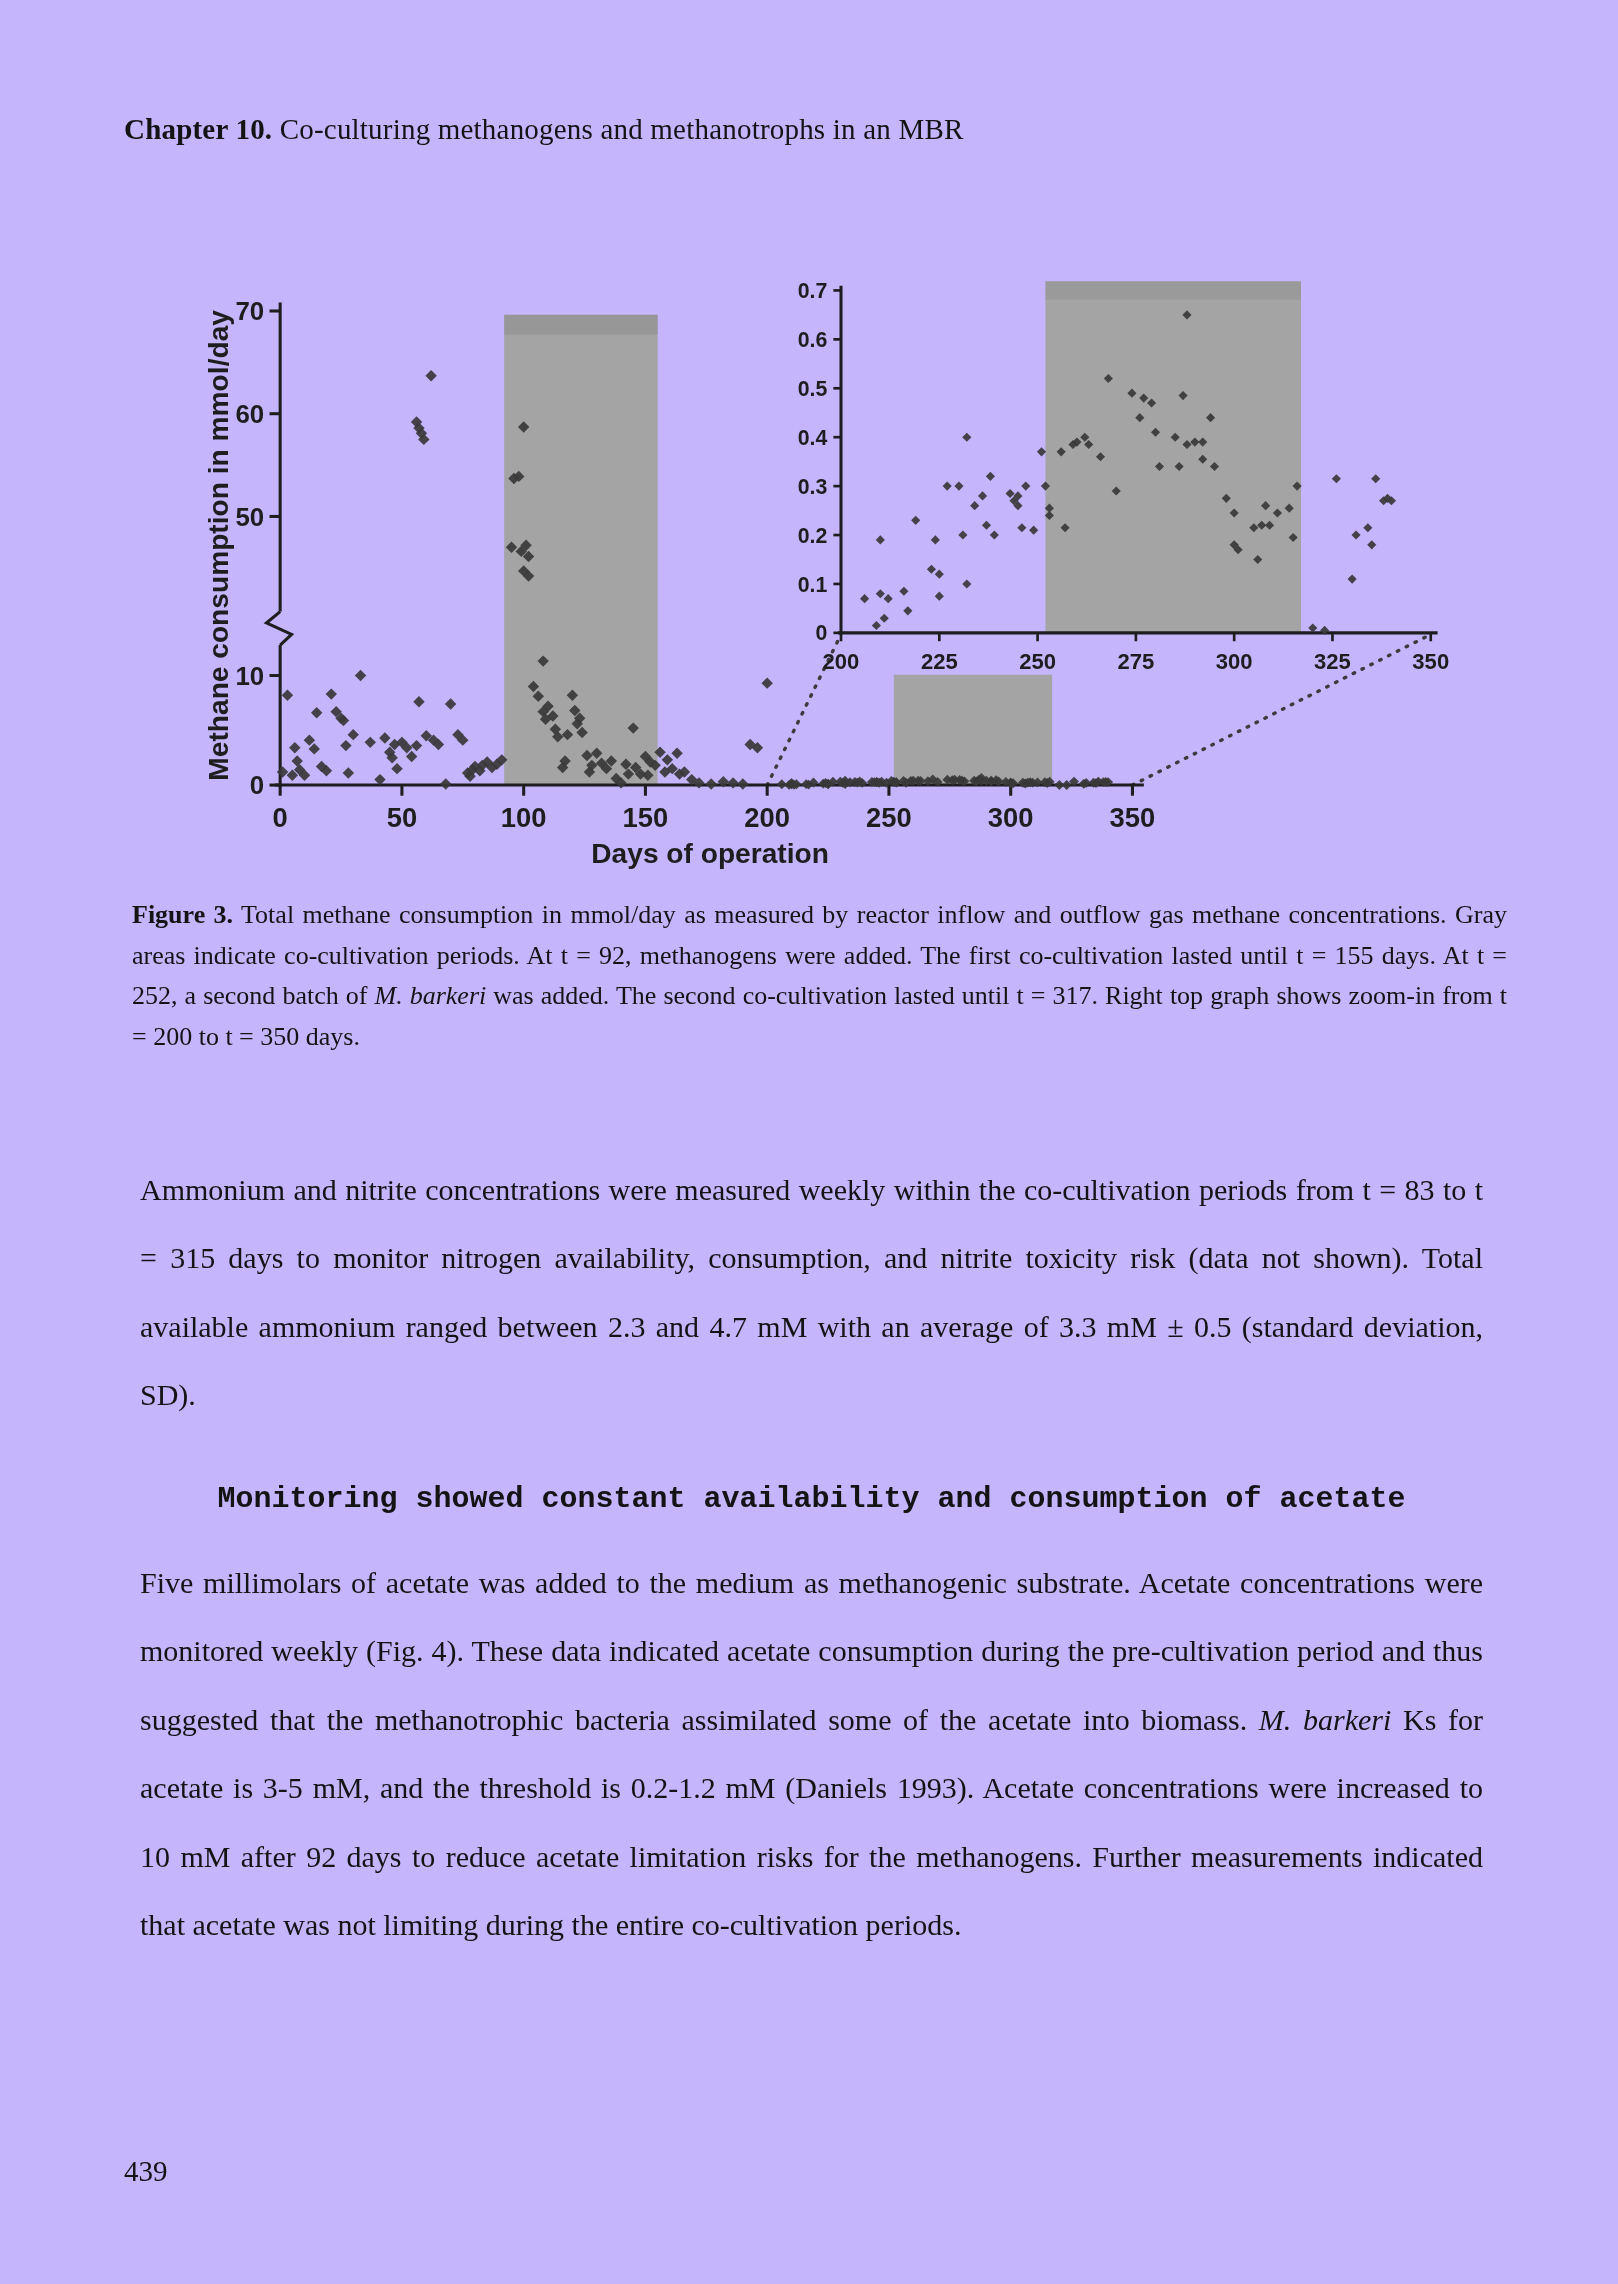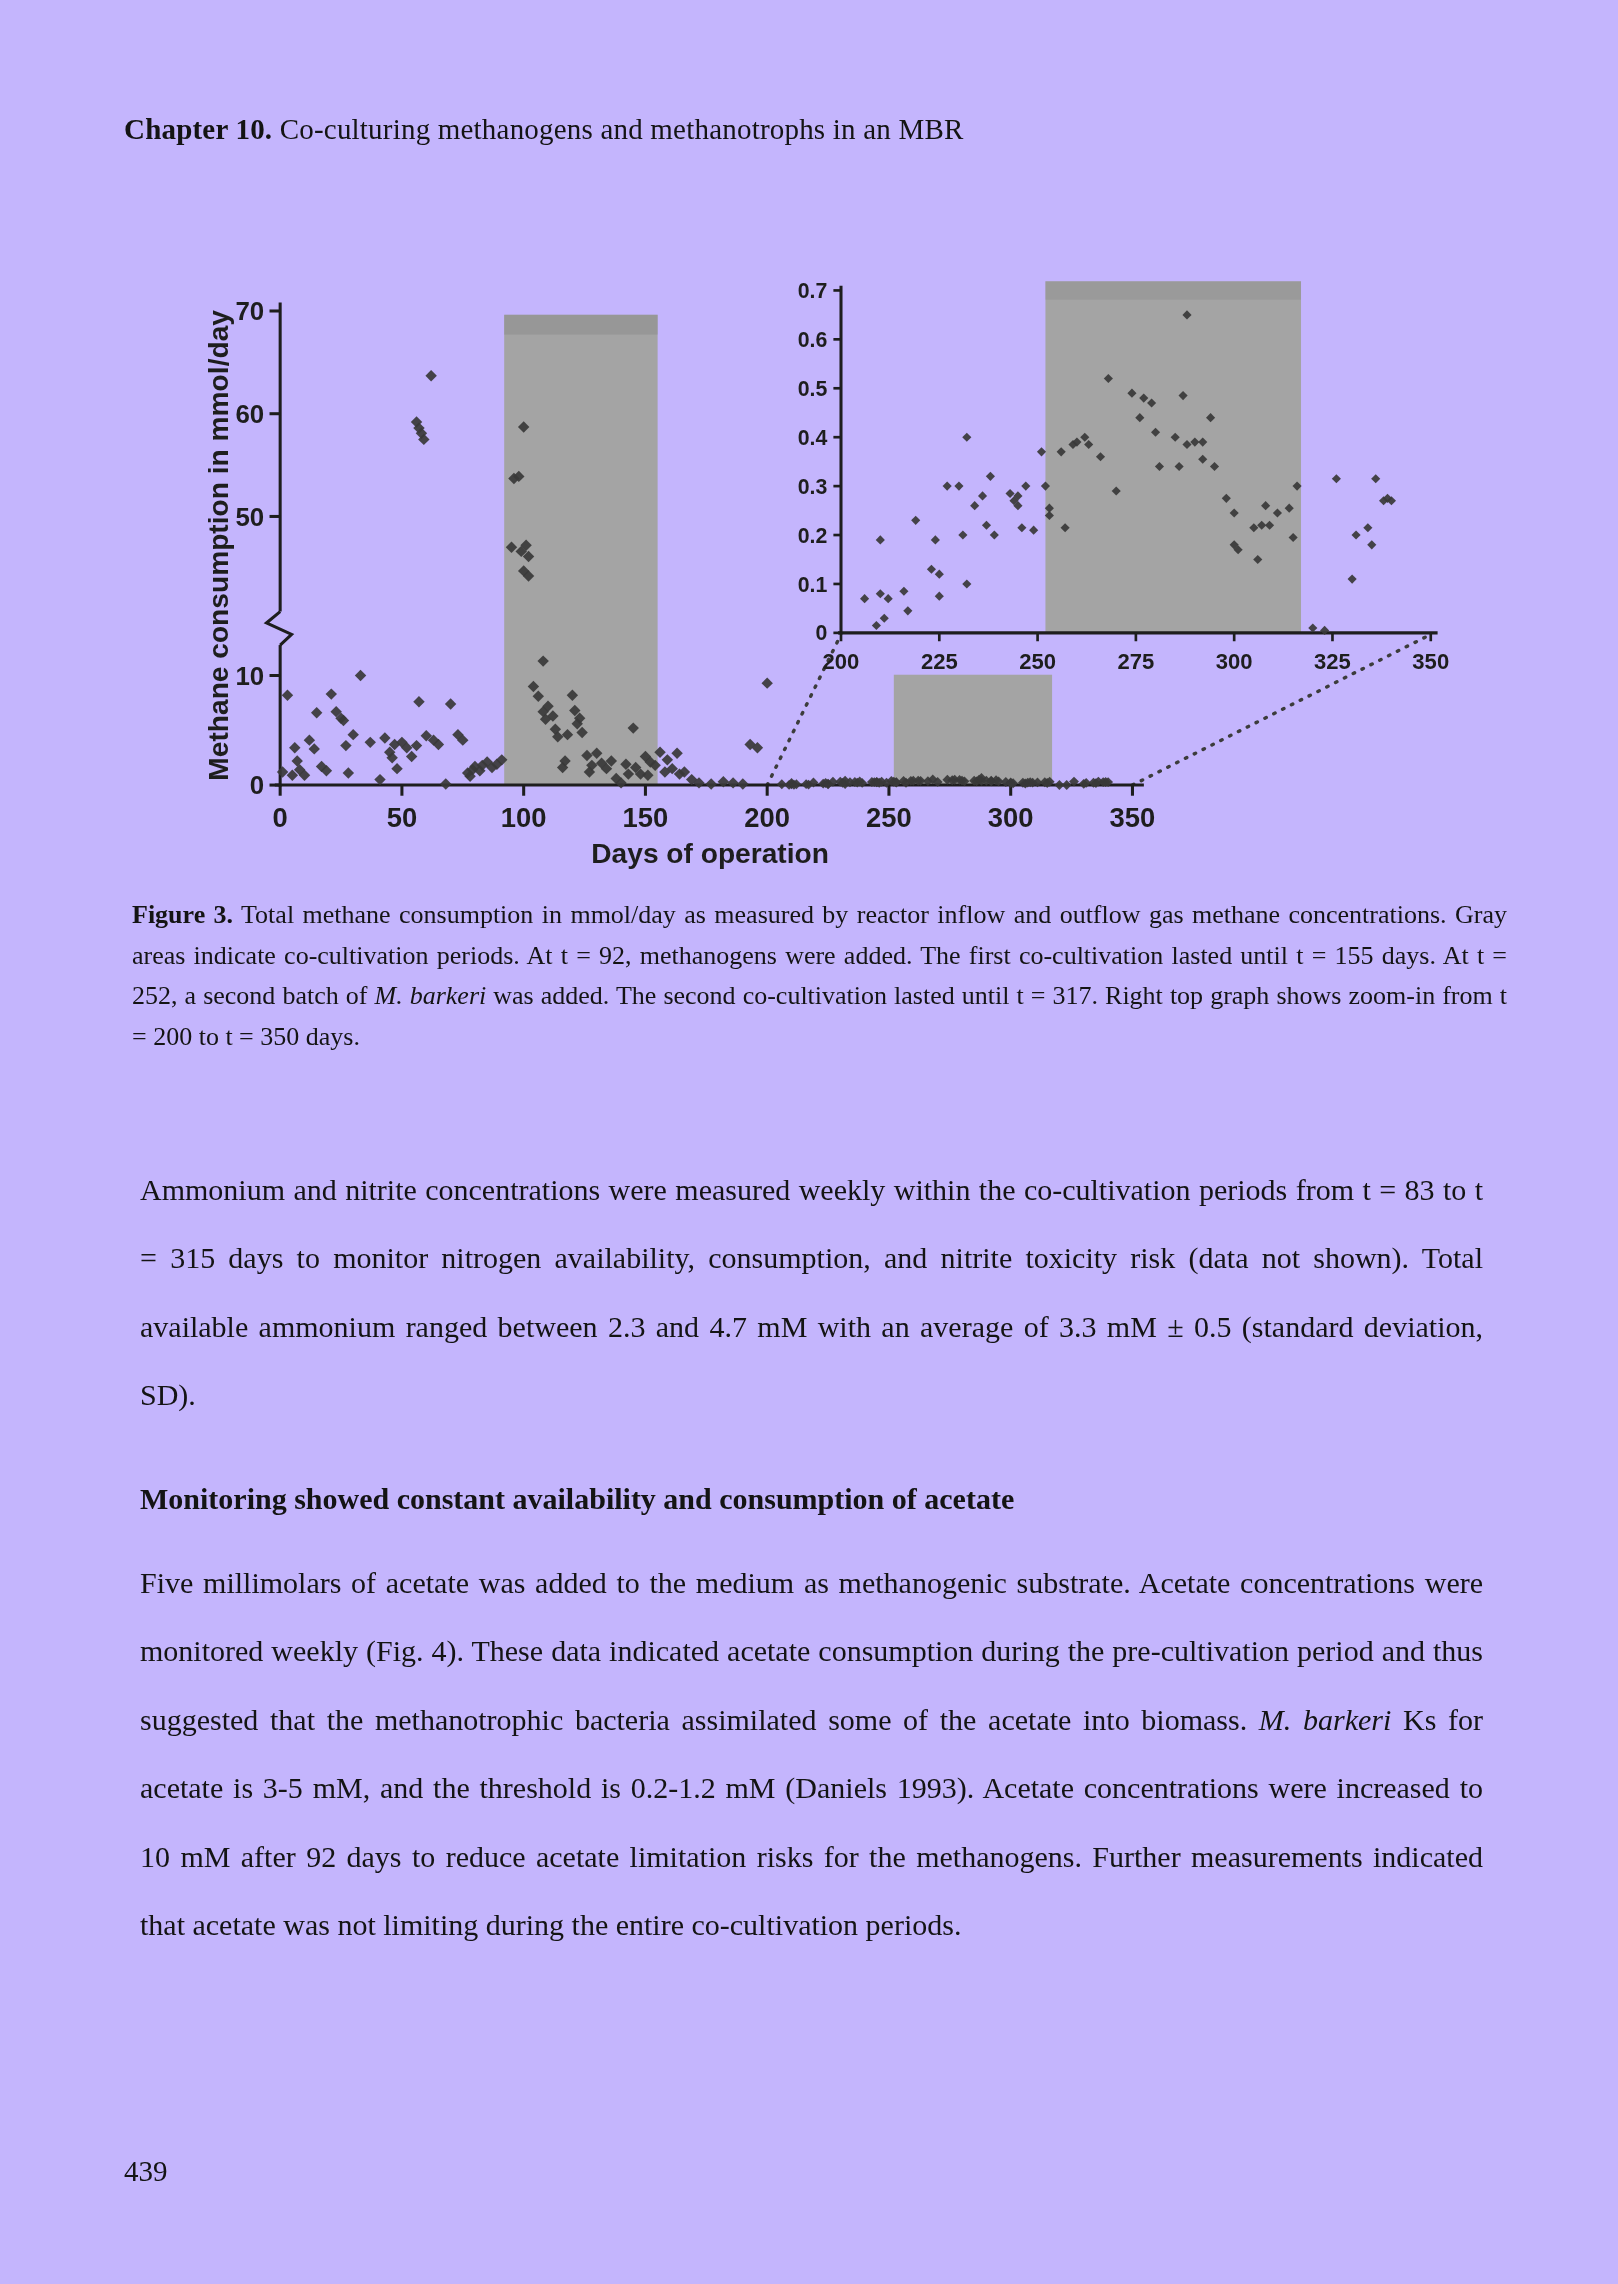--- a/index.html
+++ b/index.html
@@ -9,21 +9,21 @@
   }
   .header{position:absolute;left:124px;top:113px;font-size:29px;letter-spacing:0.2px;}
   .b{font-weight:bold;}
   .i{font-style:italic;}
   figure.fig{position:absolute;left:194px;top:260px;width:1294px;height:624px;margin:0;}
   .caption{position:absolute;left:124px;top:887px;width:1375px;
     font-size:26px;line-height:1.56;text-align:justify;margin:8px;}
   .bodytext{position:absolute;left:124px;top:1140px;width:1375px;font-size:30px;}
   .bodytext p{margin:16px;line-height:2.28;text-align:justify;}
   .bodytext p.paragraph{margin-bottom:35px;}
-  .bodytext p.heading{font-weight:bold;text-align:left;margin-bottom:0;}
+  .bodytext p.heading{font-weight:bold;text-align:center;margin-bottom:0;font-family:Liberation Mono, monospace;}
   .pageno{position:absolute;left:124px;top:2155px;font-size:29px;}
   svg text{font-family:"Liberation Sans", sans-serif;font-weight:bold;fill:#1e1e1e;}
 </style>
 </head>
 <body>
 
 <div class="page">
 
   <div class="header"><span class="b">Chapter 10.</span><span> Co-culturing methanogens and methanotrophs in an MBR</span></div>
 

